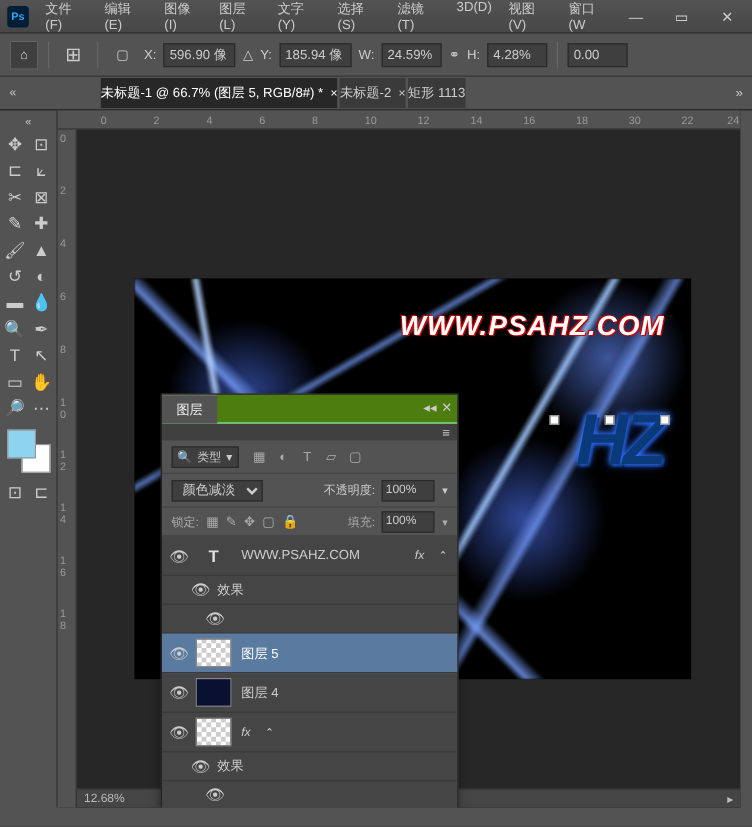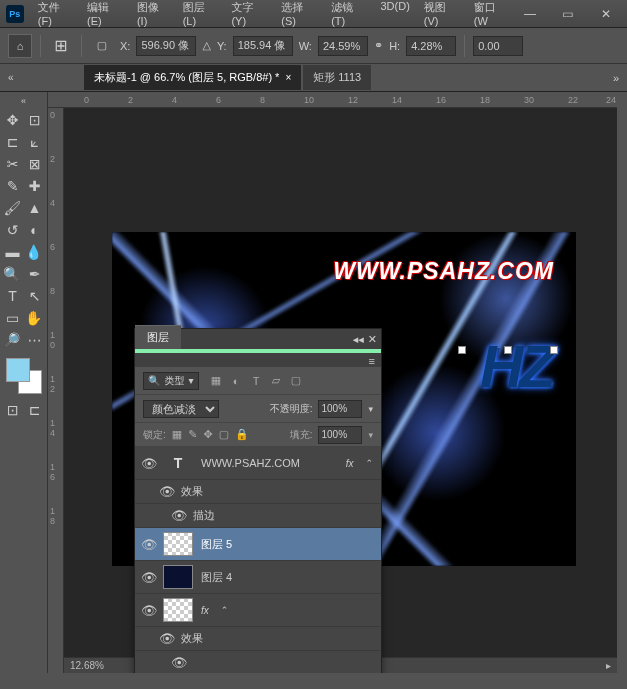--- a/index.html
+++ b/index.html
@@ -10,21 +10,21 @@
 .menu span { padding: 3px 6px; cursor: default; }
 .win-btns { margin-left: auto; display: flex; gap: 8px; align-items: center; }
 .win-btn { width: 30px; height: 20px; display: flex; align-items: center; justify-content: center; font-size: 12px; }
 .options-bar { height: 36px; background: #535353; border-bottom: 1px solid #333; display: flex; align-items: center; padding: 0 8px; gap: 6px; font-size: 11px; }
 .opt-icon { width: 24px; height: 24px; background: #3f3f3f; border: 1px solid #666; display: flex; align-items: center; justify-content: center; }
 .opt-sep { width: 1px; height: 22px; background: #666; margin: 0 2px; }
 .opt-input { background: #3f3f3f; border: 1px solid #2a2a2a; color: #ccc; padding: 2px 4px; width: 60px; height: 20px; font-size: 11px; }
 .opt-input.sm { width: 50px; }
 .tabs { height: 28px; background: #535353; display: flex; align-items: center; padding-left: 84px; gap: 0; border-bottom: 1px solid #222; position: relative; }
 .tabs-left { position: absolute; left: 8px; font-size: 10px; }
-.tab { padding: 5px 10px; background: #3a3a3a; margin-right: 2px; font-size: 11px; white-space: nowrap; }
+.tab { padding: 5px 0; background: #3a3a3a; margin-right: 2px; font-size: 11px; white-space: nowrap; }
 .tab.active { background: #272727; color: #fff; }
 .tab .x { margin-left: 6px; font-size: 10px; }
 .tabs-right { margin-left: auto; margin-right: 8px; }
 .main { display: flex; height: calc(100% - 108px); }
 .toolbox { width: 48px; background: #535353; border-right: 1px solid #333; display: flex; flex-direction: column; align-items: center; padding: 4px 0; }
 .tool-grid { display: grid; grid-template-columns: 20px 20px; gap: 2px; }
 .tool { width: 20px; height: 20px; display: flex; align-items: center; justify-content: center; font-size: 14px; color: #ccc; position: relative; }
 .swatches { margin-top: 8px; position: relative; width: 36px; height: 36px; }
 .sw-fg { position: absolute; width: 24px; height: 24px; background: #8dd4f0; border: 1px solid #999; top: 0; left: 0; }
 .sw-bg { position: absolute; width: 24px; height: 24px; background: #fff; border: 1px solid #999; bottom: 0; right: 0; }
@@ -39,21 +39,21 @@
 .artwork { position: absolute; left: 48px; top: 124px; width: 464px; height: 334px; background: #000; overflow: hidden; }
 .lightning { position: absolute; inset: 0; background: radial-gradient(circle at 20% 30%, rgba(80,120,255,0.6) 0%, transparent 15%), radial-gradient(circle at 70% 60%, rgba(80,120,255,0.6) 0%, transparent 18%), radial-gradient(circle at 40% 80%, rgba(80,120,255,0.5) 0%, transparent 12%), radial-gradient(circle at 85% 20%, rgba(100,140,255,0.6) 0%, transparent 14%); }
 .lightning::before, .lightning::after { content: ""; position: absolute; inset: 0; background: linear-gradient(45deg, transparent 40%, rgba(120,160,255,0.8) 41%, transparent 43%), linear-gradient(-60deg, transparent 30%, rgba(120,160,255,0.7) 31%, transparent 33%), linear-gradient(120deg, transparent 60%, rgba(160,200,255,0.9) 61%, transparent 62%); filter: blur(1px); }
 .lightning::after { background: linear-gradient(80deg, transparent 20%, rgba(180,210,255,0.9) 21%, transparent 22%), linear-gradient(-30deg, transparent 70%, rgba(120,160,255,0.7) 71%, transparent 72%); }
 .url-text { position: absolute; top: 26px; right: 22px; color: #fff; font-size: 23px; font-weight: bold; font-style: italic; text-shadow: 0 0 2px #c00, 0 0 1px #c00, 1px 1px 0 #c00, -1px -1px 0 #c00; letter-spacing: 1px; }
 .hz-text { position: absolute; top: 100px; right: 24px; font-size: 60px; font-weight: 900; font-style: italic; color: #0a3a7a; text-shadow: 0 0 8px #2a6aff, 0 0 4px #4080ff, 2px 2px 0 #001840; letter-spacing: -4px; }
 .transform-handles { position: absolute; top: 112px; right: 18px; width: 100px; height: 12px; }
 .th { position: absolute; width: 8px; height: 8px; background: #fff; border: 1px solid #888; top: 50%; transform: translateY(-50%); }
 .th.l { left: 0; } .th.c { left: 50%; transform: translate(-50%,-50%); } .th.r { right: 0; }
 .layers-panel { position: absolute; left: 70px; top: 220px; width: 248px; background: #535353; border: 1px solid #222; box-shadow: 0 2px 8px rgba(0,0,0,0.5); z-index: 10; }
-.panel-header { height: 24px; background: #404040; border-bottom: 4px solid #86efac; display: flex; align-items: flex-end; position: relative; }
+.panel-header { height: 24px; background: #4d7c0f; border-bottom: 1px solid #86efac; display: flex; align-items: center; position: relative; }
 .panel-tab { background: #535353; padding: 4px 12px; font-size: 11px; color: #eee; border-top: 1px solid #666; }
 .panel-icons { position: absolute; right: 4px; top: 4px; display: flex; gap: 4px; font-size: 11px; }
 .panel-row { display: flex; align-items: center; padding: 4px 8px; gap: 6px; border-bottom: 1px solid #444; height: 28px; }
 .panel-search { width: 56px; height: 18px; background: #3f3f3f; border: 1px solid #2a2a2a; color: #ccc; font-size: 10px; padding: 0 4px; display: flex; align-items: center; gap: 4px; }
 .type-icons { display: flex; gap: 6px; margin-left: 4px; align-items: center; }
 .type-icons span { width: 14px; height: 14px; display: flex; align-items: center; justify-content: center; font-size: 11px; color: #aaa; }
 .blend-select { background: #3f3f3f; border: 1px solid #2a2a2a; color: #ccc; padding: 1px 4px; width: 76px; height: 18px; font-size: 11px; }
 .opacity-input { background: #3f3f3f; border: 1px solid #2a2a2a; color: #ccc; width: 44px; height: 18px; font-size: 10px; padding: 0 2px; }
 .lock-row { display: flex; align-items: center; gap: 6px; padding: 4px 8px; font-size: 10px; color: #aaa; border-bottom: 1px solid #444; height: 24px; }
 .lock-icons { display: flex; gap: 6px; }
@@ -114,20 +114,21 @@
   <span>⚭</span>
   <span>H:</span>
   <input class="opt-input sm" value="4.28%" style="">
   <div class="opt-sep"></div>
   <input class="opt-input sm" value="0.00" style="">
 </div>
 
 <div class="tabs">
   <span class="tabs-left">«</span>
   <div class="tab active"><span>未标题-1 @ 66.7% (图层 5, RGB/8#) *</span><span class="x">×</span></div>
+  <div class="tab"><span>未标题-2</span><span class="x">×</span></div>
   <div class="tab"><span>矩形 1113</span></div>
   <span class="tabs-right">»</span>
 </div>
 
 <div class="main">
   <div class="toolbox">
     <div style="font-size:9px;margin-bottom:4px">«</div>
     <div class="tool-grid">
       <div class="tool">✥</div>
       <div class="tool">⊡</div>
@@ -248,21 +249,20 @@
               <span class="layer-name">WWW.PSAHZ.COM</span>
               <span class="fx">fx</span>
                 <span class="chev">⌃</span>
             </div>
             <div class="layer sub">
               <span class="eye">👁</span>
               <span class="layer-name">效果</span>
             </div>
             <div class="layer sub sub2">
               <span class="eye">👁</span>
-              <span class="layer-name">描边</span>
             </div>
             <div class="layer sel">
               <span class="eye">👁</span>
               <div class="thumb transparent"></div>
               <span class="layer-name">图层 5</span>
             </div>
             <div class="layer">
               <span class="eye">👁</span>
               <div class="thumb stars"></div>
               <span class="layer-name">图层 4</span>

